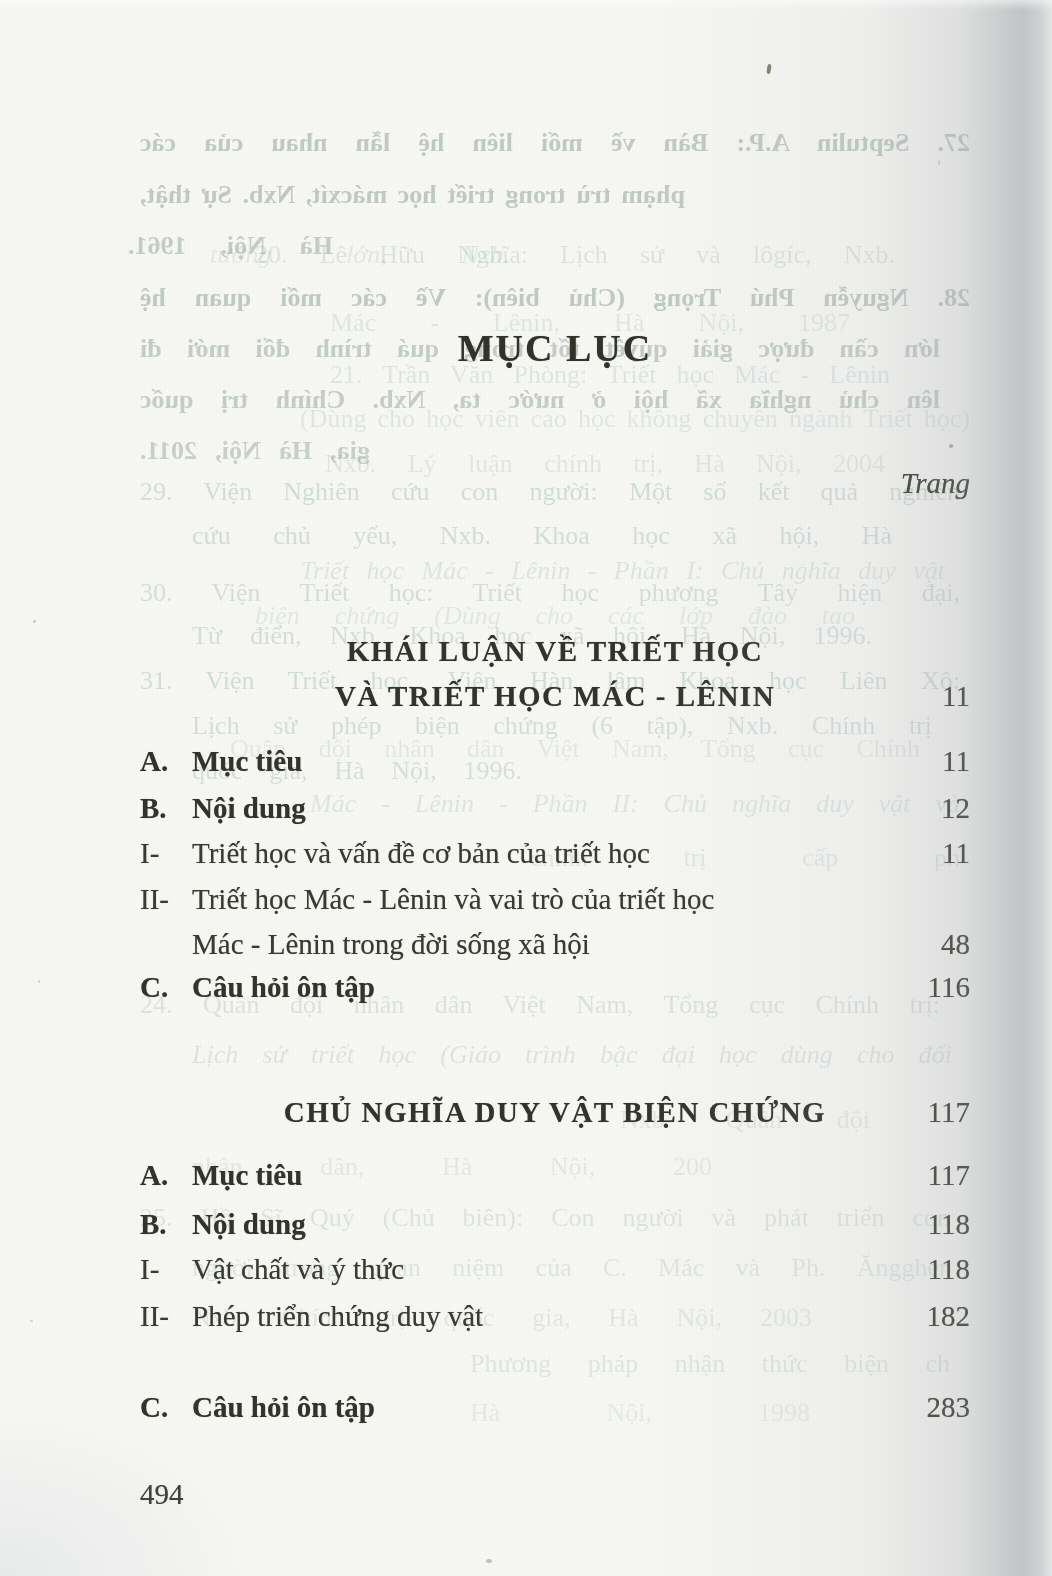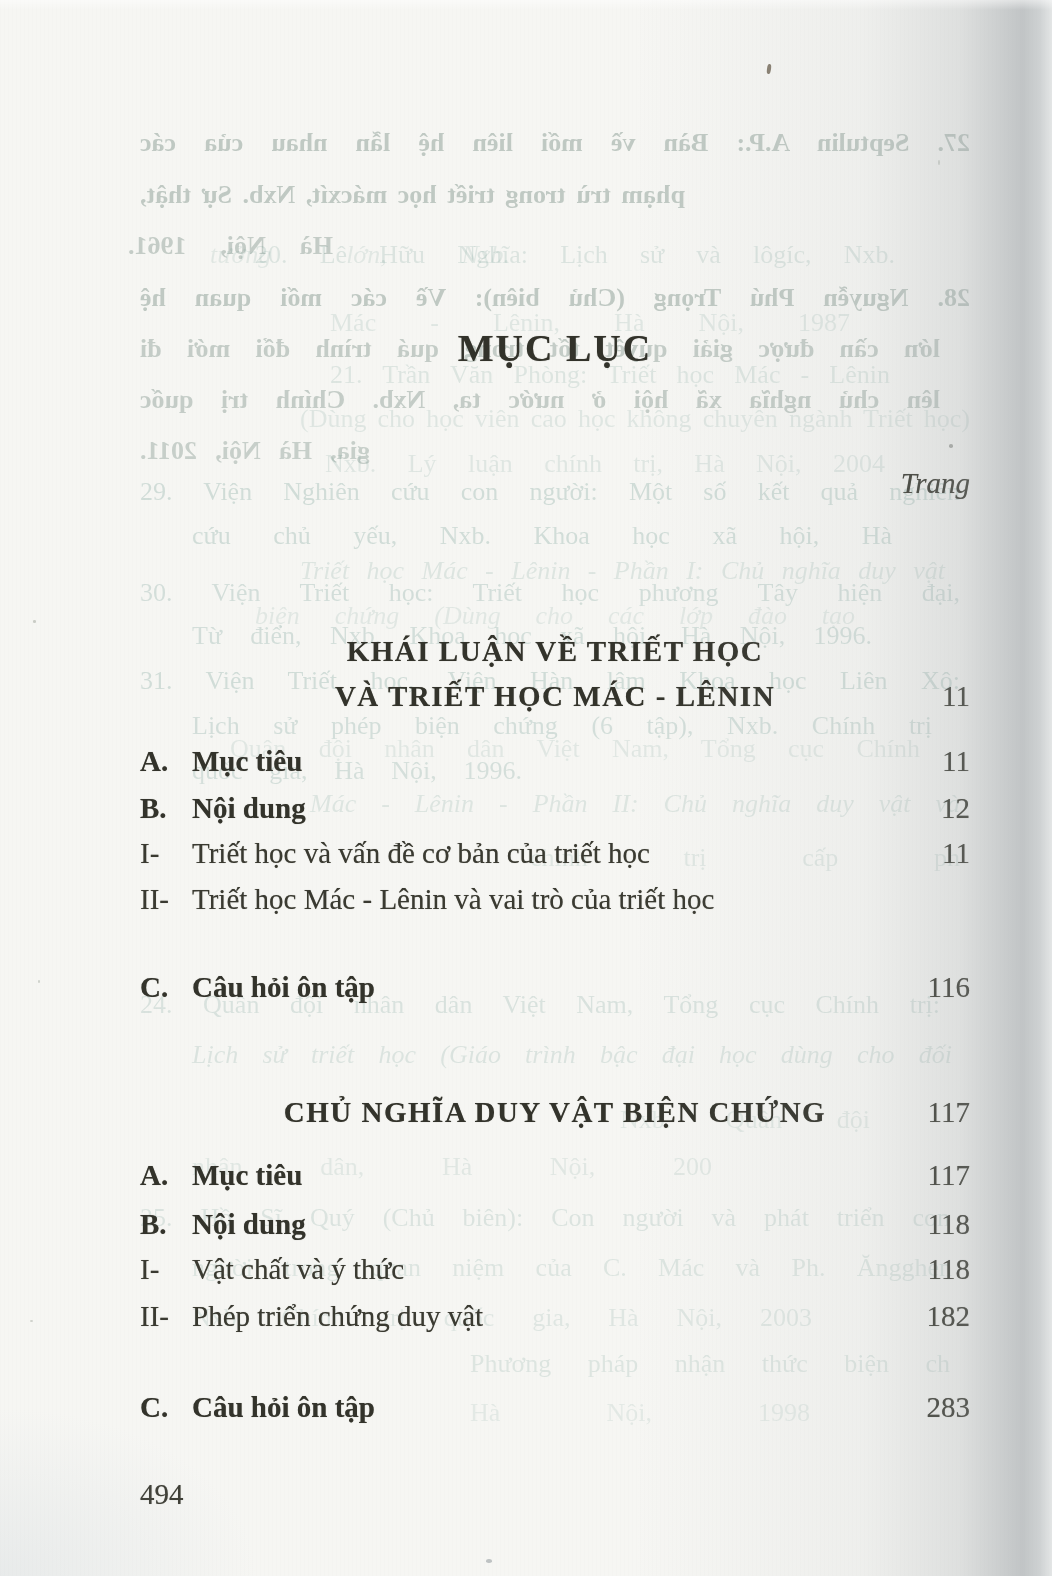--- a/index.html
+++ b/index.html
@@ -110,20 +110,24 @@
   </div>
   <div class="row" style="top:836px">
     <span class="num">I-</span>
     <span class="label">Triết học và vấn đề cơ bản của triết học</span>
     <span class="pg">11</span>
   </div>
   <div class="row" style="top:882px">
     <span class="num">II-</span>
     <span class="label">Triết học Mác - Lênin và vai trò của triết học</span>
   </div>
+  <div class="row" style="top:927px">
+    <span class="label">Mác - Lênin trong đời sống xã hội</span>
+    <span class="pg">48</span>
+  </div>
   <div class="row" style="top:970px">
     <span class="num b">C.</span>
     <span class="label b">Câu hỏi ôn tập</span>
     <span class="pg">116</span>
   </div>
 
   <div class="row" style="top:1095px">
     <span class="cin b hd">CHỦ NGHĨA DUY VẬT BIỆN CHỨNG</span>
     <span class="pg" style="font-weight:normal">117</span>
   </div>

